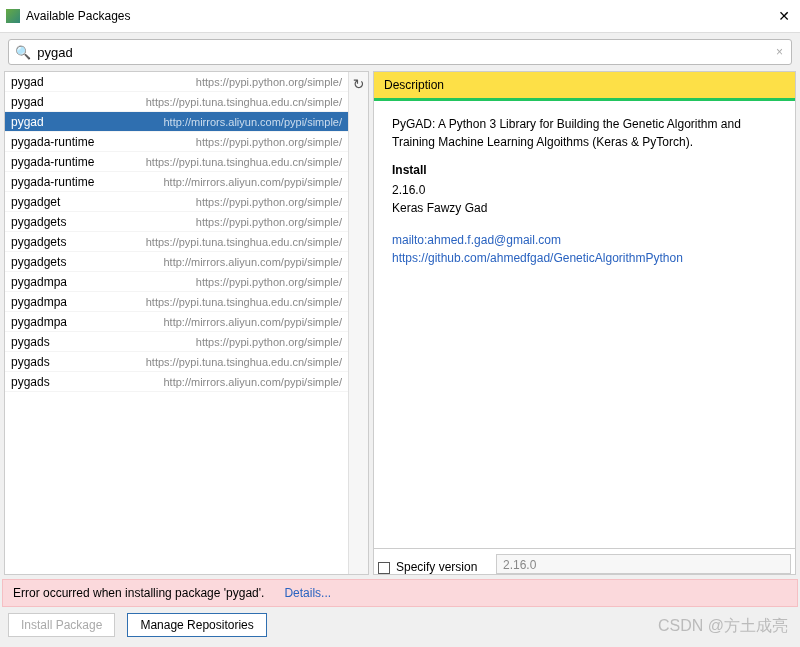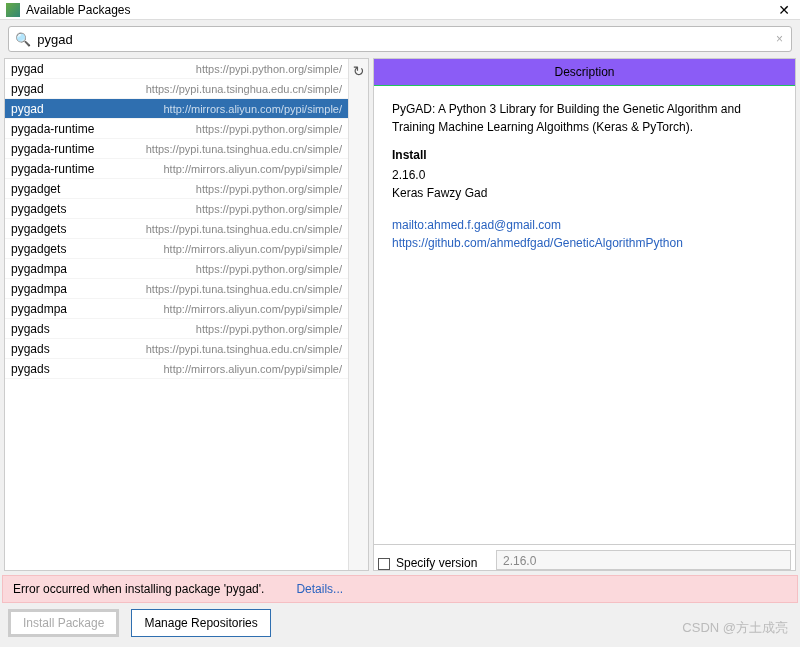--- a/index.html
+++ b/index.html
@@ -1,51 +1,51 @@
 <!DOCTYPE html>
 <html><head>
   <meta charset="utf-8">
   <style>
     * { margin: 0; padding: 0; box-sizing: border-box; font-family: "Segoe UI", Arial, sans-serif; font-size: 12px; }
     body { background: #f0f0f0; width: 800px; height: 647px; overflow: hidden; display: flex; flex-direction: column; }
-    .titlebar { height: 20px; display: flex; align-items: center; padding: 0 6px; background: #fff; border-bottom: 1px solid #ddd; }
+    .titlebar { height: 33px; display: flex; align-items: center; padding: 0 6px; background: #fff; border-bottom: 1px solid #ddd; }
     .titlebar .icon-box { width: 14px; height: 14px; background: linear-gradient(135deg,#6a4,#387); margin-right: 6px; }
     .titlebar .title { flex: 1; font-size: 12px; }
     .close-x { font-size: 14px; padding: 0 4px; cursor: pointer; }
     .searchbar { display: flex; align-items: center; margin: 6px 8px; border: 1px solid #bbb; background: #fff; border-radius: 3px; height: 26px; }
     .searchbar .mag { padding: 0 6px; color: #888; font-size: 13px; }
     .searchbar input { flex: 1; border: none; outline: none; font-size: 13px; height: 22px; }
     .searchbar .clear { padding: 0 8px; color: #aaa; cursor: pointer; }
     .main { flex: 1; display: flex; min-height: 0; margin: 0 4px; }
     .left-col { width: 365px; display: flex; flex-direction: column; }
     .list-wrap { flex: 1; display: flex; border: 1px solid #ccc; background: #fff; min-height: 0; }
     .pkg-list { flex: 1; overflow-y: auto; }
     .pkg-row { display: flex; justify-content: space-between; align-items: center; height: 20px; padding: 0 6px; border-bottom: 1px solid #f4f4f4; cursor: pointer; }
     .pkg-row.selected { background: #2f6fb0; color: #fff; }
     .pkg-row.selected .repo { color: #cde; }
     .pkg-row .repo { font-size: 11px; color: #888; text-align: right; white-space: nowrap; overflow: hidden; text-overflow: ellipsis; max-width: 220px; }
     .reload-col { width: 20px; background: #f6f6f6; border-left: 1px solid #e0e0e0; display: flex; justify-content: center; }
     .reload-btn { margin-top: 4px; font-size: 14px; color: #555; cursor: pointer; }
     .right-col { flex: 1; display: flex; flex-direction: column; margin-left: 4px; min-height: 0; }
     .desc-panel { flex: 1; border: 1px solid #ccc; background: #fff; display: flex; flex-direction: column; min-height: 0; }
-    .desc-header { padding: 6px 10px; border-bottom: 1px solid #22c55e; background: #8b5cf6; text-align: center; }
+    .desc-header { padding: 6px 10px; border-bottom: 3px solid #22c55e; background: #fde047; }
     .desc-body { padding: 14px 18px; overflow-y: auto; flex: 1; line-height: 1.5; }
     .desc-body .sec-label { font-weight: bold; margin-top: 10px; margin-bottom: 2px; }
     .desc-body a { color: #2a63c0; text-decoration: none; display: block; }
     .option-row { display: flex; align-items: flex-end; height: 26px; padding: 0 4px; border: 1px solid #ccc; border-top: none; background: #fff; }
     .option-row .chk { width: 12px; height: 12px; border: 1px solid #555; margin-right: 6px; display: inline-block; }
     .option-row .lbl { width: 100px; }
     .option-row .field { flex: 1; height: 20px; border: 1px solid #ccc; background: #f7f7f7; color: #888; padding: 0 6px; line-height: 20px; font-size: 12px; }
-    .error-bar { margin: 4px 2px 0; padding: 6px 10px; background: #fbd9dc; border: 1px solid #f5bfc3; display: flex; align-items: center; gap: 12px; }
+    .error-bar { margin: 4px 2px 0; padding: 6px 10px; background: #fbd9dc; border: 1px solid #f5bfc3; display: flex; align-items: center; }
     .error-bar .det { color: #2a63c0; margin-left: 20px; cursor: pointer; }
     .btn-row { padding: 6px 8px 10px; display: flex; gap: 12px; }
-    .btn { padding: 4px 12px; border: 3px solid #14532d; background: #fff; cursor: pointer; }
+    .btn { padding: 4px 12px; border: 1px solid #14532d; background: #fff; cursor: pointer; }
     .btn.disabled { color: #aaa; border-color: #ccc; cursor: default; }
     .btn.primary { border: 1px solid #2f6fb0; }
-    .watermark { position: absolute; right: 12px; bottom: 10px; color: #bbb; font-size: 13px; pointer-events: none; }
+    .watermark { position: absolute; right: 12px; bottom: 10px; color: #bbb; font-size: 16px; pointer-events: none; }
   </style>
 </head>
 <body>
 
 <div class="titlebar">
   <span class="icon-box"></span>
   <span class="title">Available Packages</span>
   <span class="close-x">✕</span>
 </div>
 

